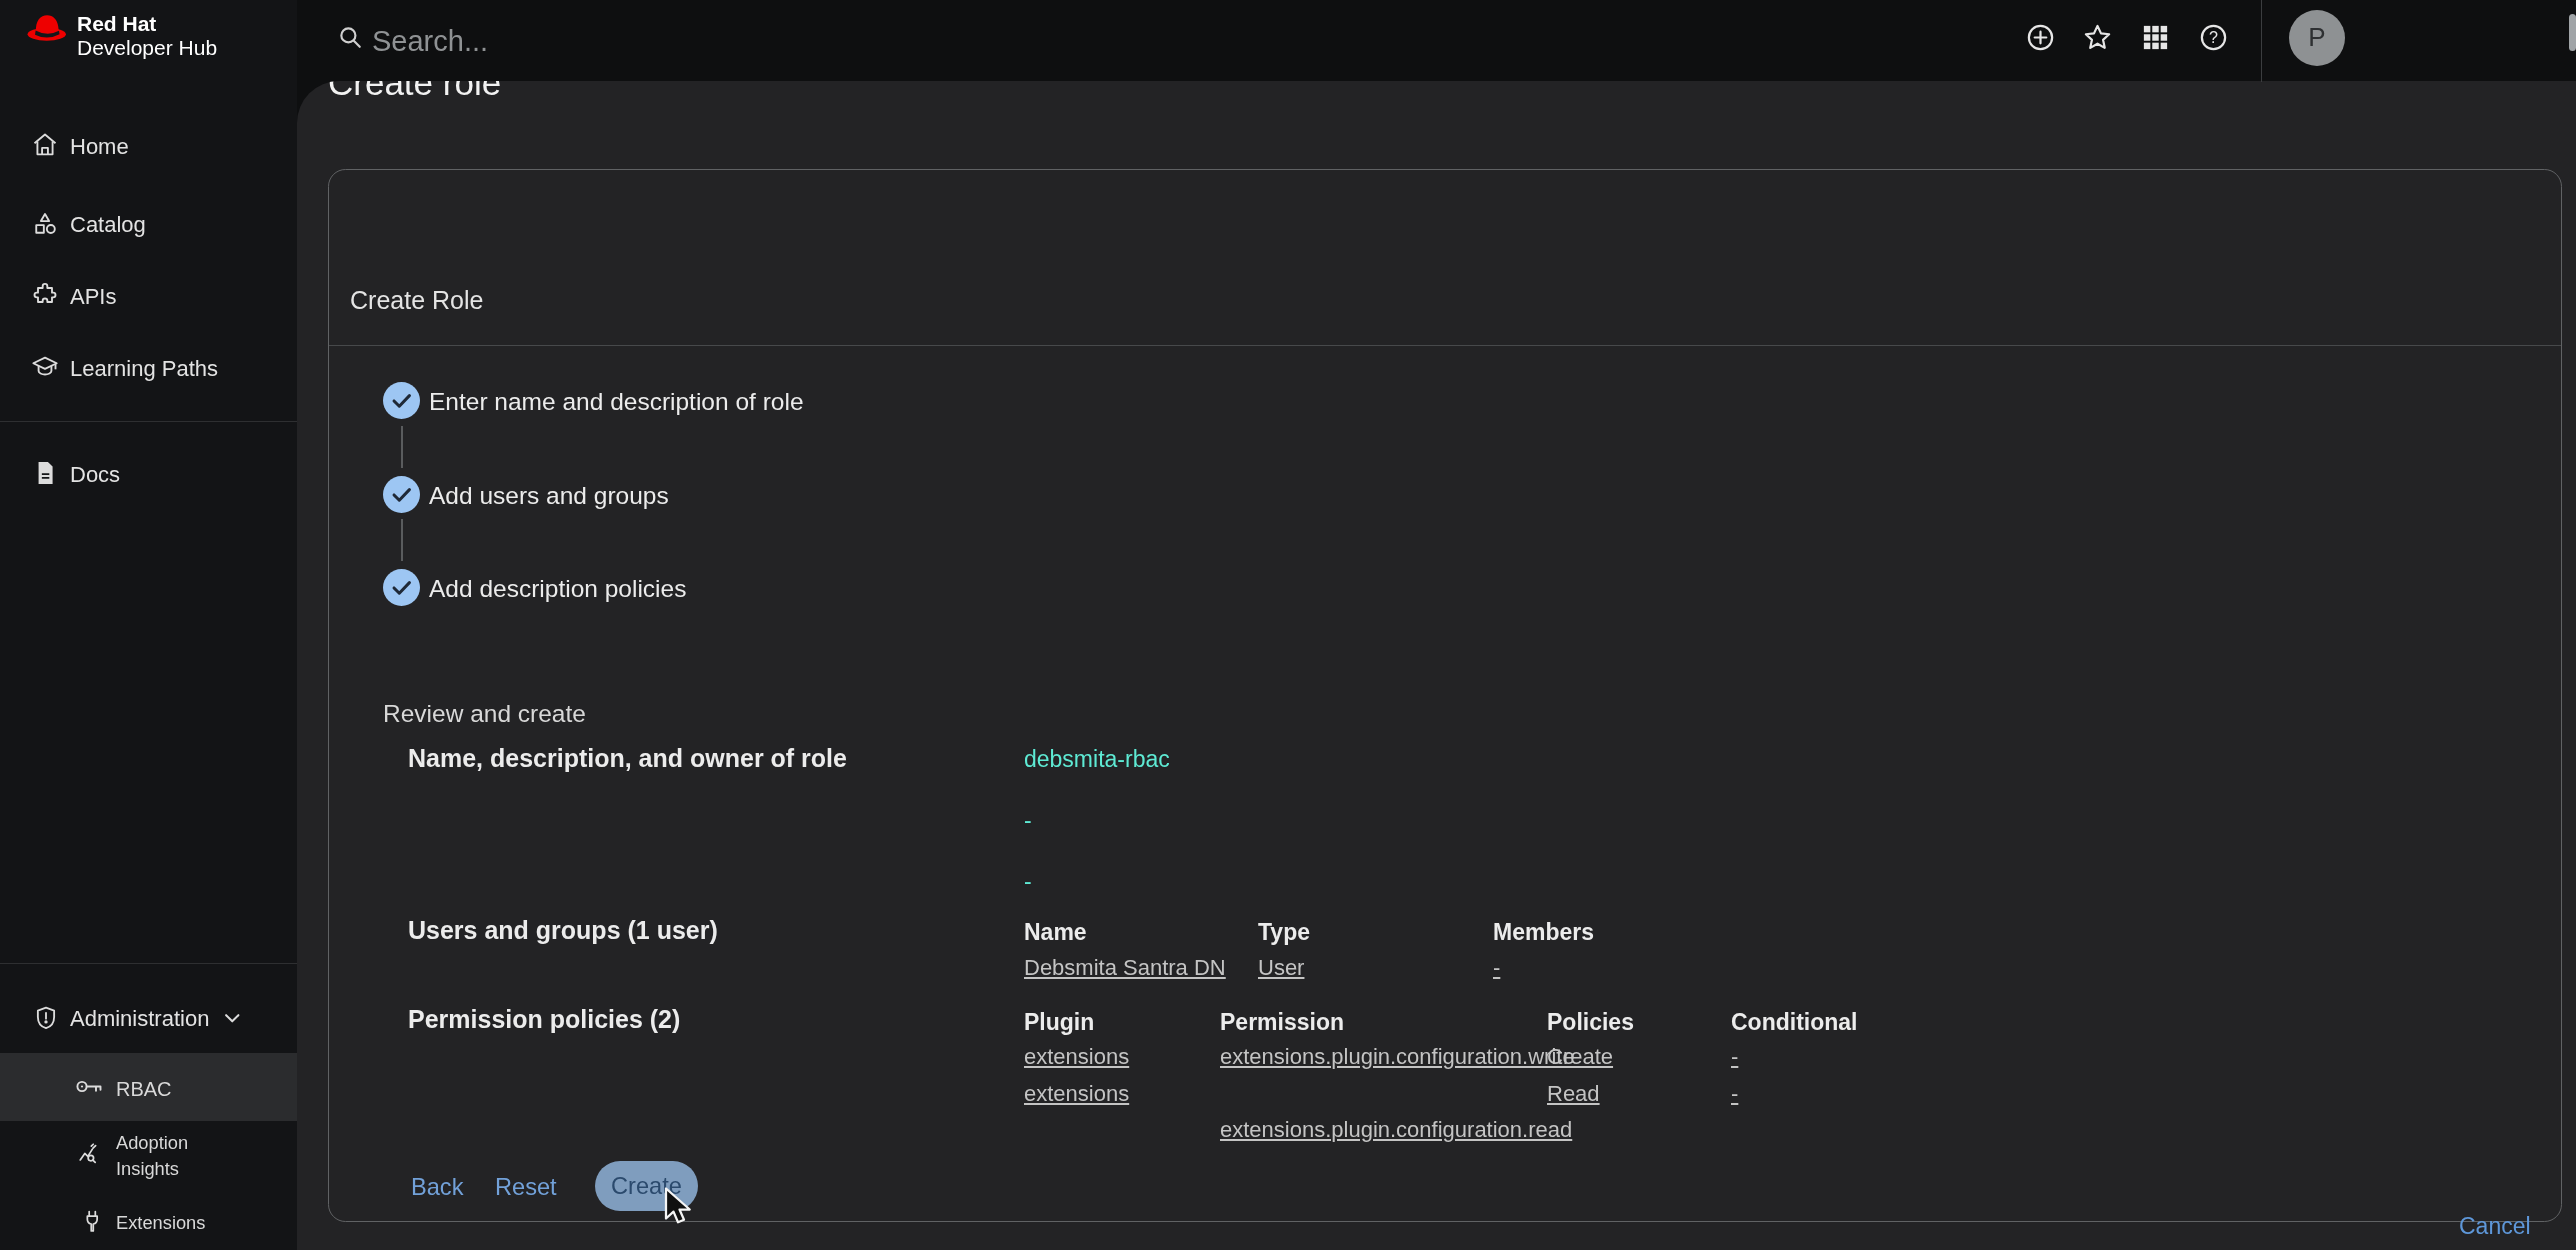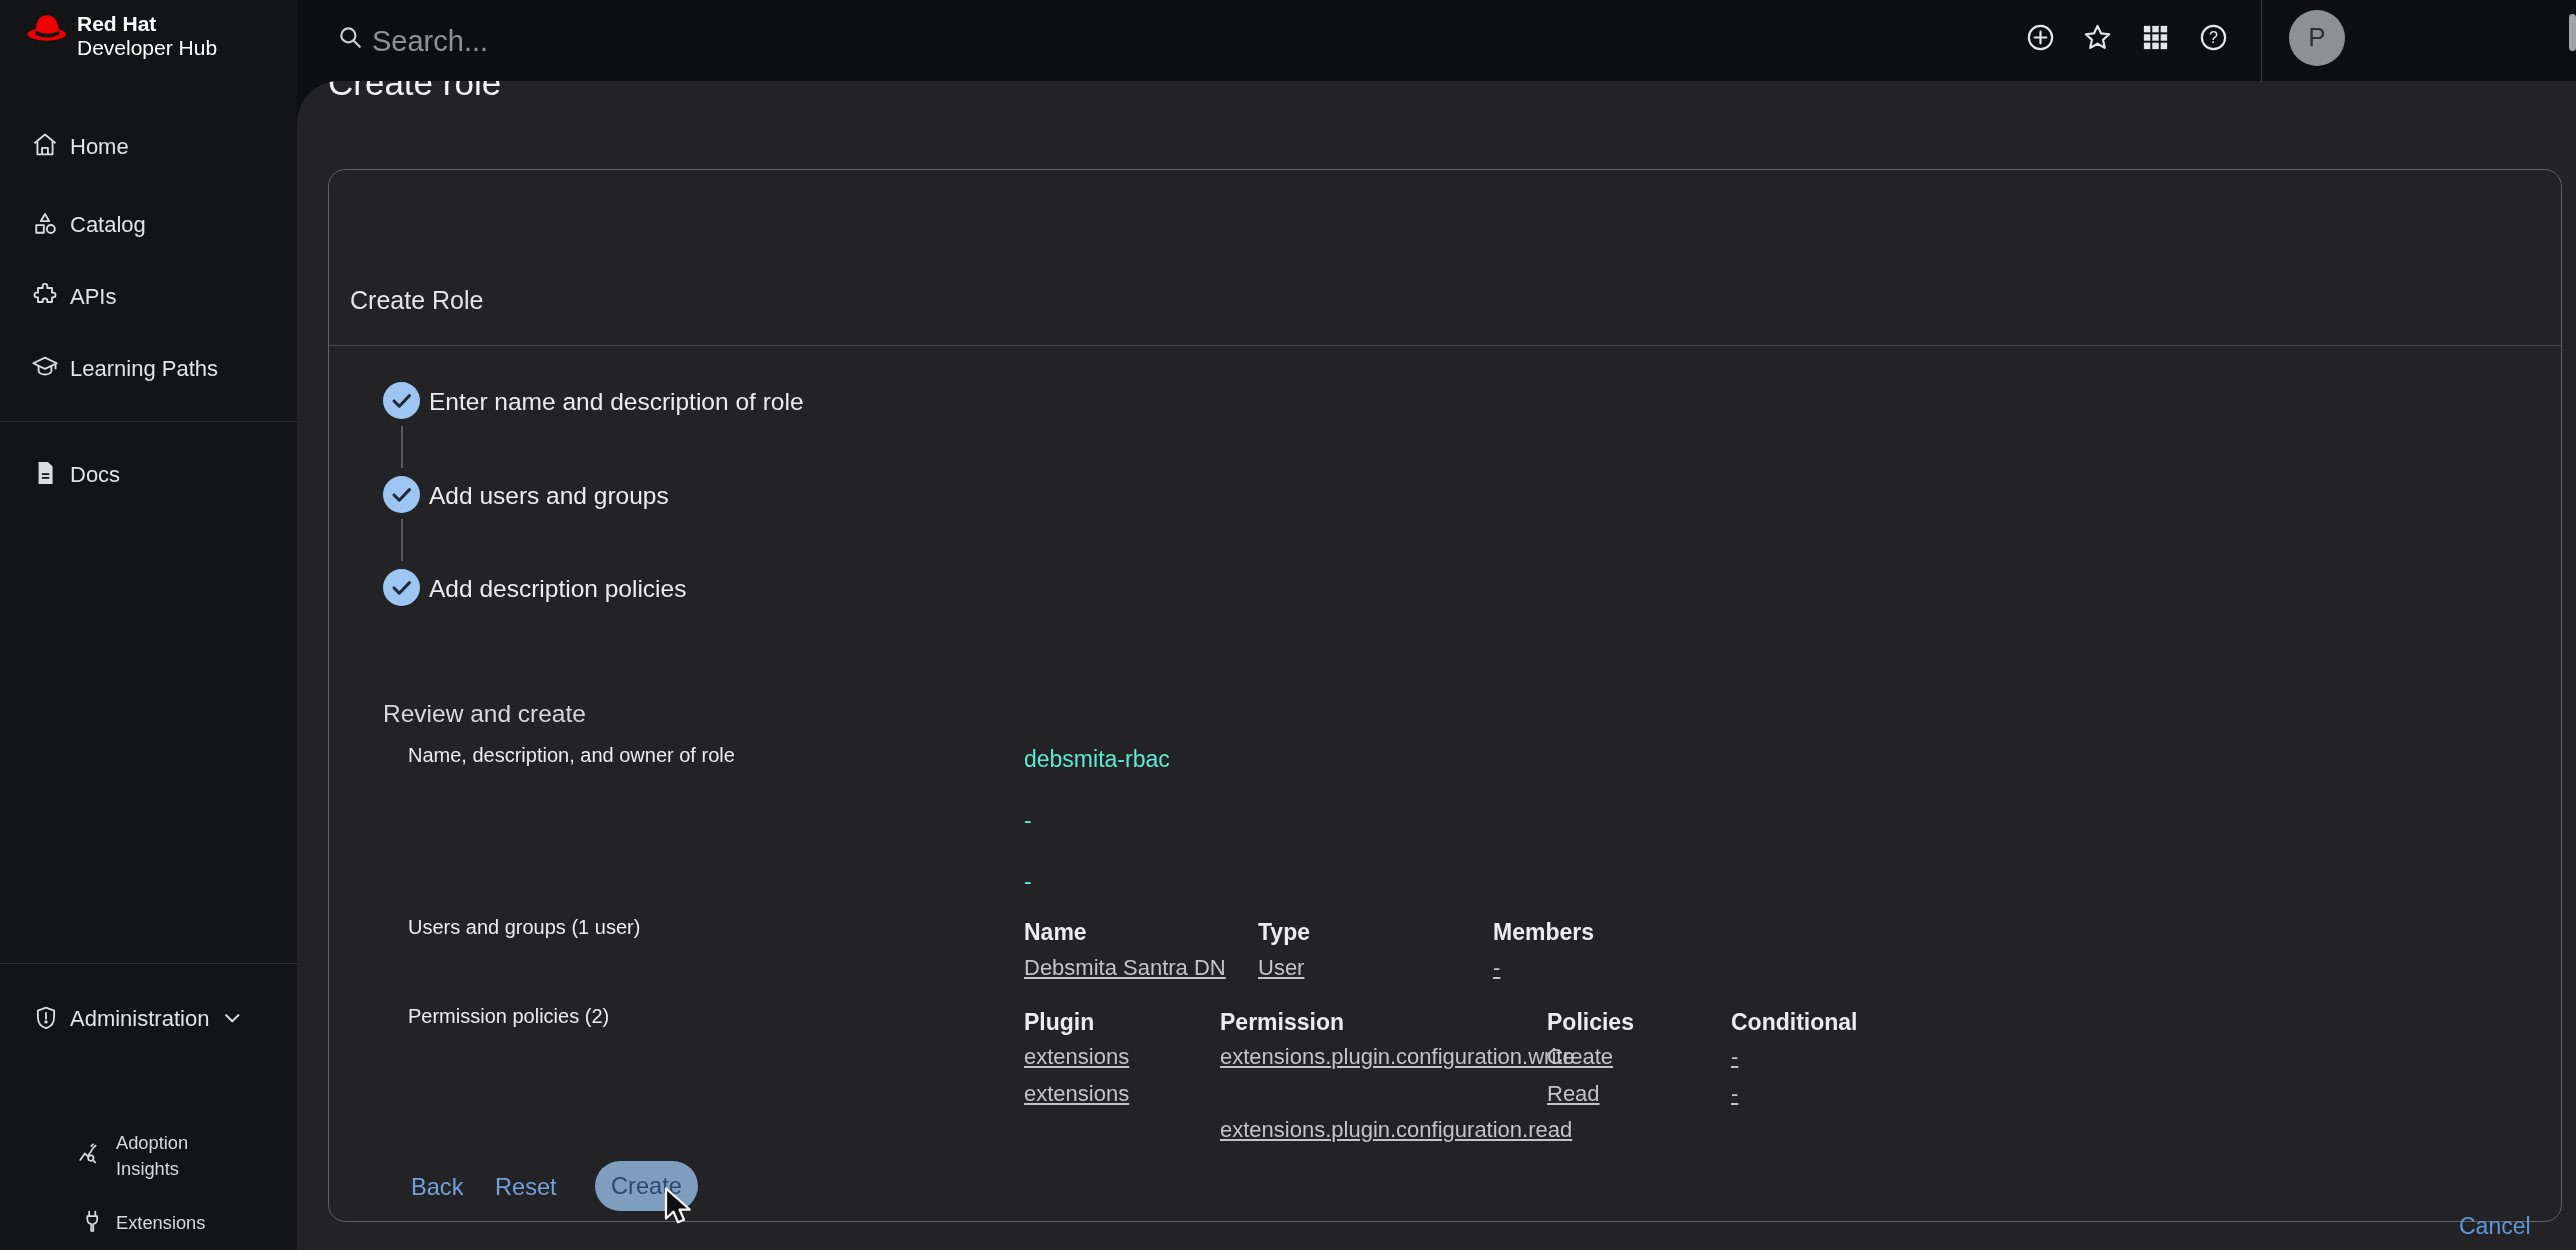--- a/index.html
+++ b/index.html
@@ -27,21 +27,21 @@
   .main{position:absolute;left:297px;top:81px;width:2279px;height:1170px;
         background:#232325;border-top-left-radius:42px;overflow:hidden;}
   .page-title{position:absolute;left:31px;top:-18.3px;font-size:35px;font-weight:500;color:#f2f2f2;white-space:nowrap;}
   .card{position:absolute;left:31px;top:88px;width:2232px;height:1051px;
         border:0.9px solid #606264;border-radius:17.5px;}
   .card-divider{position:absolute;left:0;top:175px;width:100%;height:0.9px;background:#47494b;}
   .step-circle{position:absolute;width:37px;height:37px;}
   .connector{position:absolute;left:102px;width:1.7px;background:#5a5c5e;}
   .step-label{font-size:24.5px;color:#ececec;}
   .review-heading{font-size:24.5px;color:#d8d8d8;}
-  .review-label{font-size:20px;font-weight:400;color:#ececec;text-align:center;}
+  .review-label{font-size:25px;font-weight:700;color:#ececec;text-align:center;}
   .review-value{font-size:23px;color:#5eead4;}
   .th{font-size:23px;font-weight:700;color:#ececec;}
   .td{font-size:22px;color:#c4c4c4;text-decoration:underline;}
   .txt-btn{font-size:23.6px;font-weight:500;color:#72a1d9;cursor:pointer;}
   .create-btn{position:absolute;left:266px;top:991px;width:103px;height:50px;border-radius:25px;
               background:#7f9dbe;display:flex;align-items:center;justify-content:center;
               font-size:23.6px;font-weight:500;color:#2b4a6d;cursor:pointer;}
   .cancel-btn{font-size:23px;font-weight:500;color:#5e97d9;cursor:pointer;}
 </style>
 </head>
@@ -116,20 +116,30 @@
           </svg>
       </span>
     </div>
     <span class="t side-label" style="left:70px;top:1006px">Administration</span>
     <span class="icon abs" style="left:220px;top:1006px;width:24.5px;height:24.5px">
       <svg viewBox="0 0 24 24" fill="none" stroke="currentColor" stroke-width="2" stroke-linecap="round" stroke-linejoin="round">
           <path d="M6 9 L12 15 L18 9"></path>
         </svg>
     </span>
 
+    <div class="side-selected" style="top:1053px">
+      <span class="icon" style="position:absolute;left:74px;top:22px;width:30px;height:23px">
+        <svg viewBox="0 0 30 20" fill="none" stroke="currentColor" stroke-width="1.9" stroke-linecap="round">
+            <circle cx="8" cy="10" r="4.6"></circle>
+            <circle cx="8" cy="10" r="1.1" fill="currentColor" stroke="none"></circle>
+            <path d="M12.8 10 H26.5 M22 10 V14.2 M26.5 10 V13.2"></path>
+          </svg>
+      </span>
+      <span class="t side-sub-label" style="position:absolute;left:116px;top:24.5px;font-size:20px">RBAC</span>
+    </div>
 
     <div class="abs" style="left:77px;top:1141px;width:26px;height:26px">
       <span class="icon" style="position:absolute;width:26px;height:26px">
         <svg viewBox="0 0 24 24" fill="none" stroke="currentColor" stroke-width="1.6" stroke-linecap="round" stroke-linejoin="round">
             <path d="M3 17.5 L7.2 11.5 L10 14.2 L14.2 7.5"></path>
             <path d="M13.2 4.8 l1.8-1.8 M14.8 6.6 l2.4-2.4"></path>
             <circle cx="12.8" cy="15.8" r="2.5"></circle>
             <path d="M14.6 17.6 L16.8 19.8"></path>
           </svg>
       </span>

